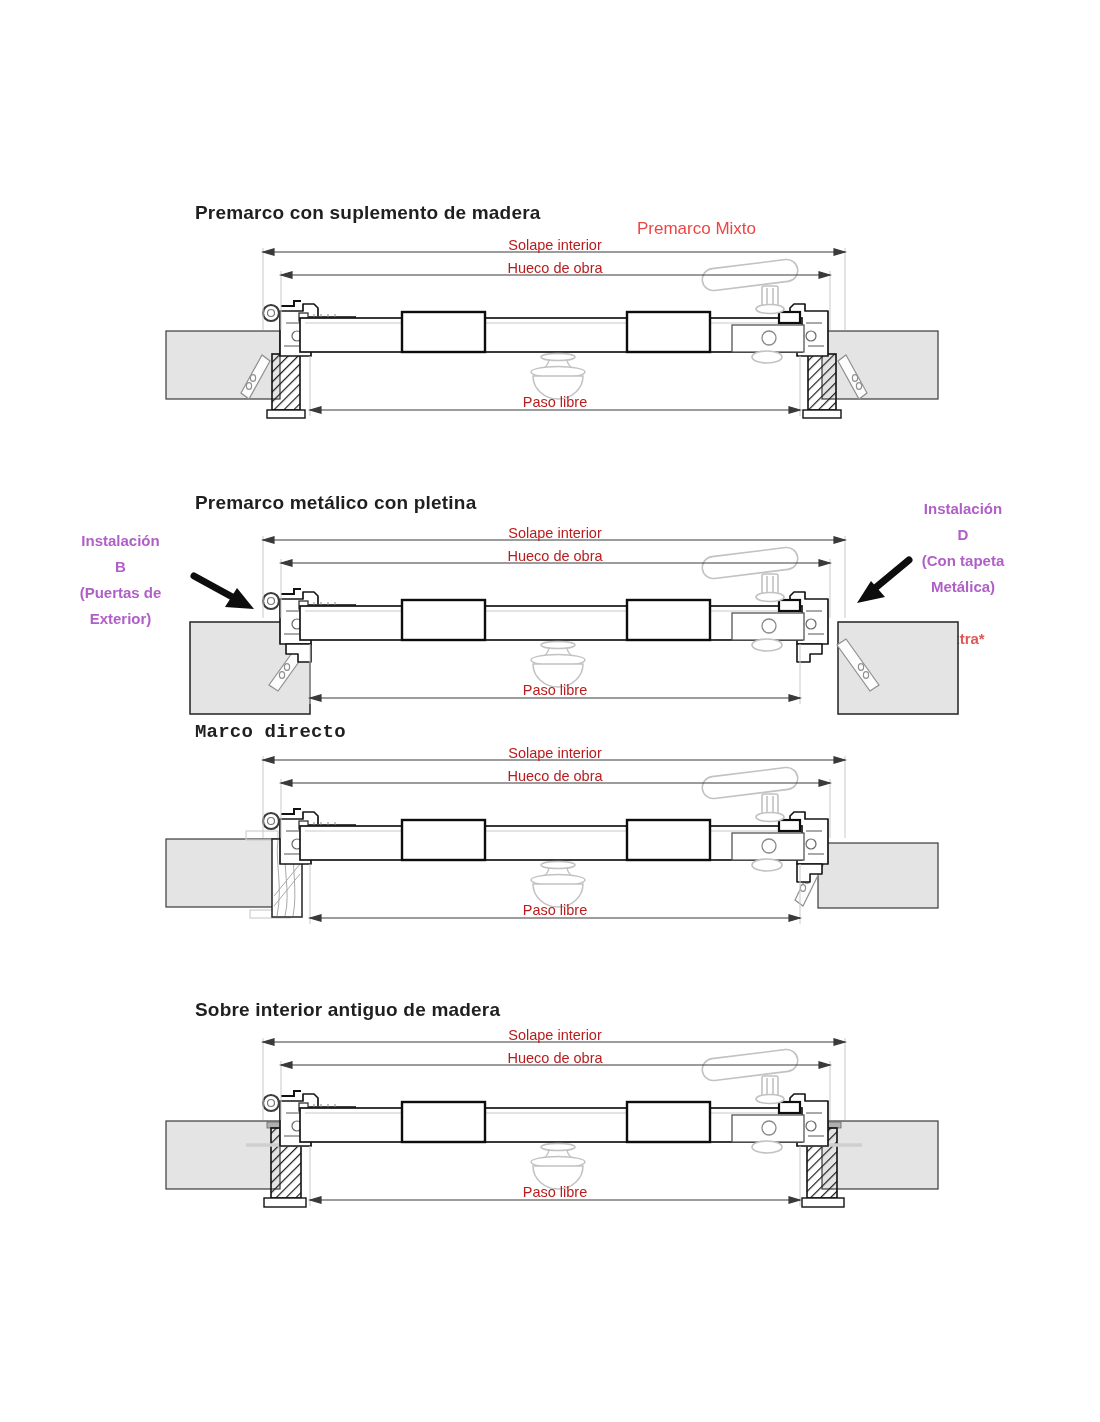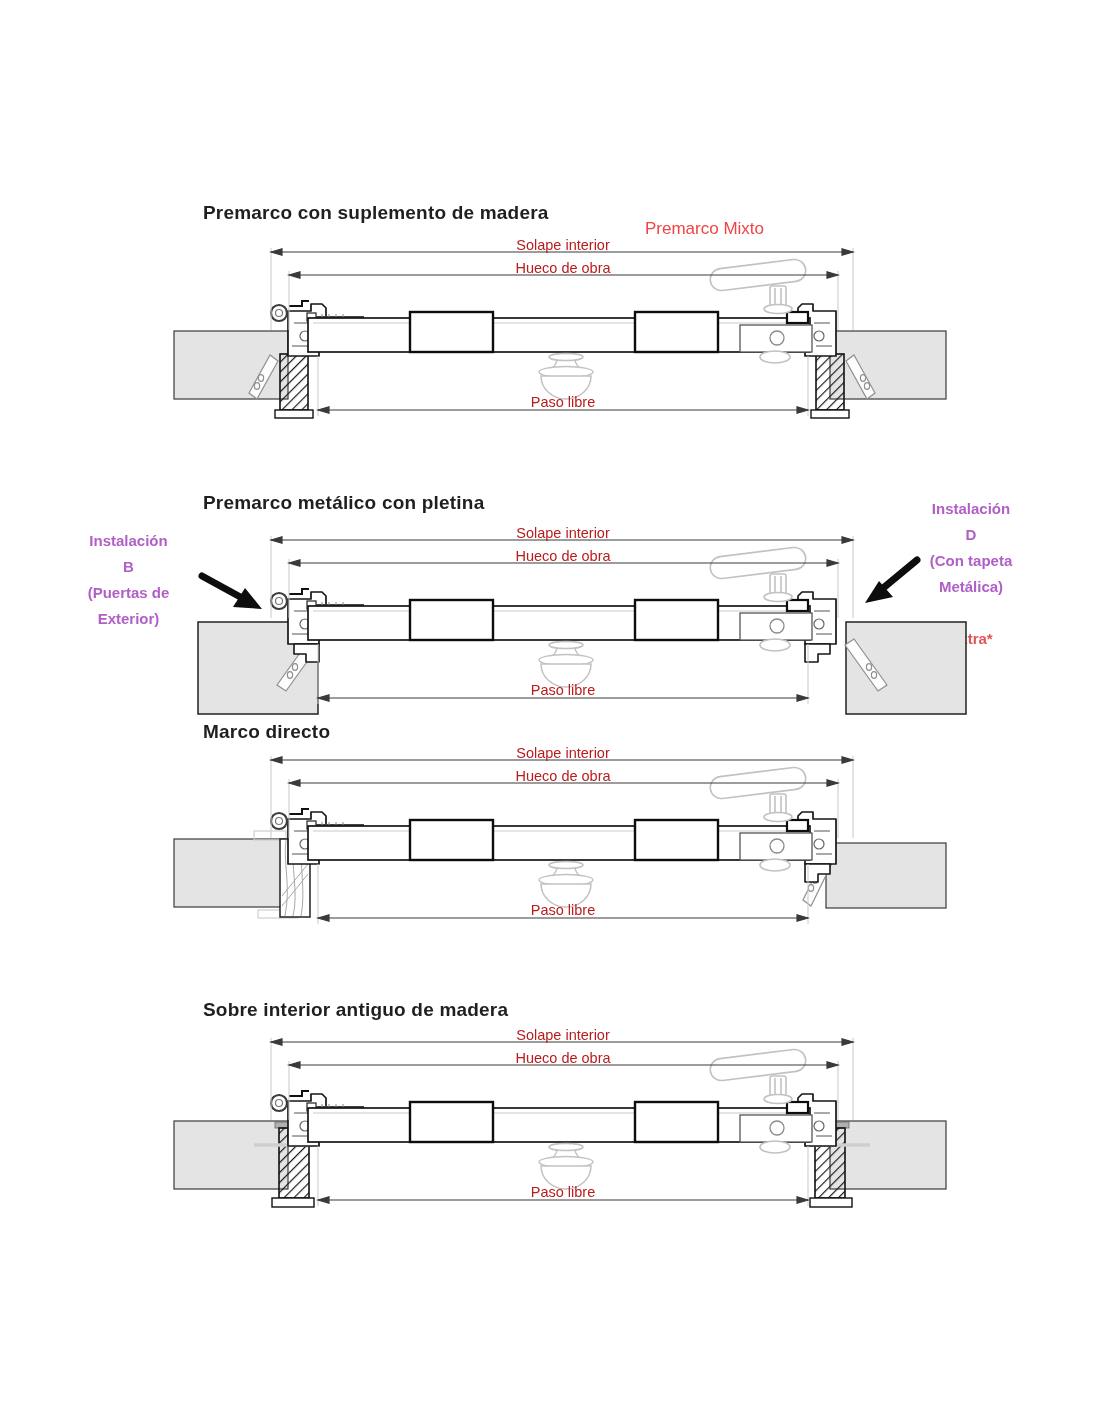--- a/index.html
+++ b/index.html
@@ -1,18 +1,18 @@
 <!DOCTYPE html>
 <html><head>
 <meta charset="utf-8">
 <style>
   html,body{margin:0;padding:0;background:#fff;}
   .canvas{position:relative;width:1100px;height:1422px;background:#ffffff;
           font-family:"Liberation Sans",sans-serif;overflow:hidden;}
-  .sec{position:absolute;left:8px;width:940px;}
+  .sec{position:absolute;left:0;width:940px;}
   .title{position:absolute;font-size:19px;font-weight:700;color:#1f1f1f;letter-spacing:.2px;white-space:nowrap;}
   .dimlabel{position:absolute;left:150px;width:810px;text-align:center;font-size:14.5px;color:#b91c1c;}
   .tag{position:absolute;font-size:17px;font-weight:400;color:#ef4444;white-space:nowrap;}
   .callout{position:absolute;font-size:15px;font-weight:700;color:#b05fc7;text-align:center;
            line-height:26px;white-space:pre-line;}
   .callout .part{display:block;white-space:pre-line;}
   .callout .extra{display:block;color:#e05555;}
   svg.diagram{position:absolute;left:150px;}
   svg.arrow{position:absolute;}
 </style>
@@ -218,21 +218,21 @@
           <polygon points="160,174 171,170.8 171,177.2"></polygon>
           <polygon points="650,174 639,170.8 639,177.2"></polygon>
         </g>
       </svg>
     <div class="dimlabel" style="top:60px;">Solape interior</div>
     <div class="dimlabel" style="top:83px;">Hueco de obra</div>
     <div class="dimlabel" style="top:217px;">Paso libre</div>
   </div>
 
   <div class="sec" style="top:715px;height:275px;">
-    <div class="title" style="left:195px;top:6px;">Marco directo</div>
+    <div class="title" style="left:195px;top:6px;font-family:Liberation Mono, monospace;">Marco directo</div>
     <svg class="diagram" style="top:29px;" width="810" height="210" viewBox="0 0 810 210">
         <defs>
           <pattern id="h2" patternUnits="userSpaceOnUse" width="7" height="7" patternTransform="rotate(45)">
             <line x1="0" y1="0" x2="0" y2="7" stroke="#1a1a1a" stroke-width="2.4"></line>
           </pattern>
         </defs>
         <rect x="16" y="95" width="114" height="68" fill="#e4e4e4" stroke="#3a3a3a" stroke-width="1.2"></rect>
         <rect x="668" y="99" width="120" height="65" fill="#e4e4e4" stroke="#3a3a3a" stroke-width="1.2"></rect>
         <g fill="#fdfdfd" stroke="#8f8f8f" stroke-width="1.2">
           <polygon points="668,109 645,156 653,162 676,115"></polygon>

